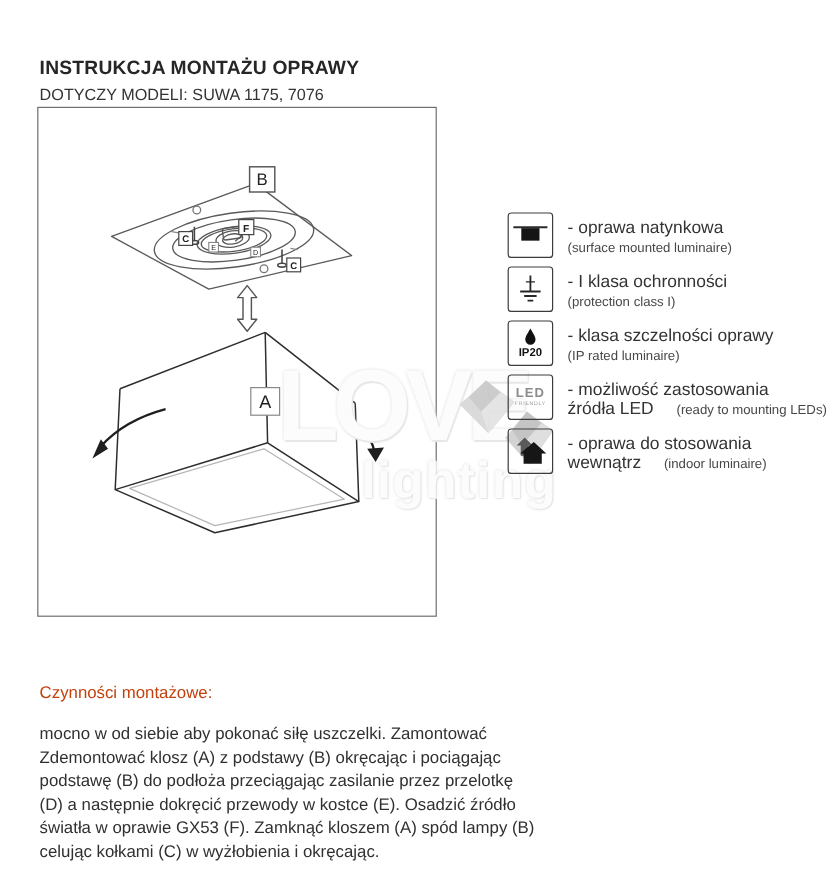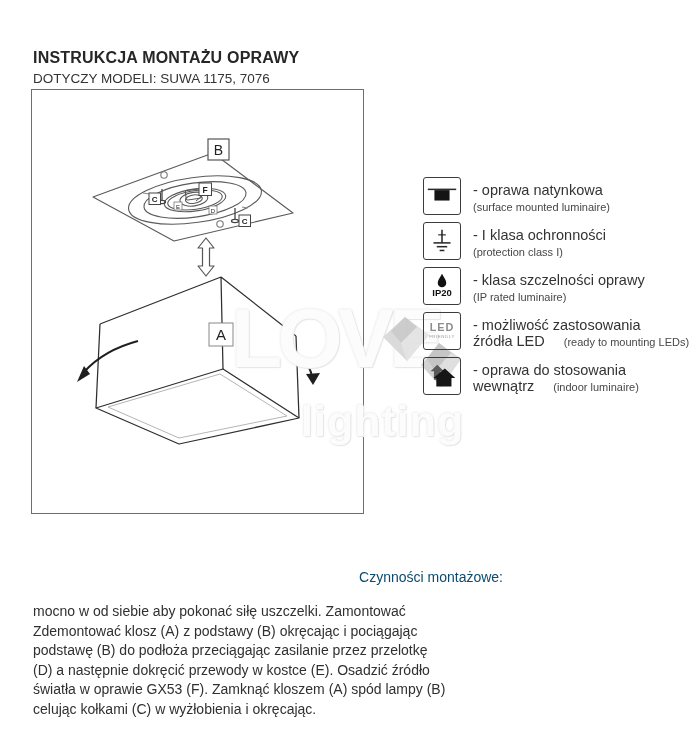--- a/index.html
+++ b/index.html
@@ -30,27 +30,27 @@
   .leg-line2{font-size:14.5px;color:#333;line-height:15px;margin-top:1px;}
   .leg-line2 .main:not(:empty){margin-right:19px;}
   .leg-sub{font-size:11px;color:#474747;}
   
   .watermark{position:absolute;left:0;top:0;width:690px;height:741px;pointer-events:none;z-index:2;}
   .wm-love{
     position:absolute;left:231px;top:296px;font-size:84px;font-weight:bold;letter-spacing:-5px;
     color:#fcfcfc;text-shadow:0 0 3px #dedede, 1px 1px 0 #ececec;line-height:84px;
   }
   .wm-lighting{
-    position:absolute;left:301px;top:398px;font-size:43px;font-weight:bold;letter-spacing:1px;
+    position:absolute;left:301px;top:378px;font-size:43px;font-weight:bold;letter-spacing:1px;
     color:#fcfcfc;text-shadow:0 0 3px #dedede, 1px 1px 0 #ececec;line-height:46px;
   }
   .wm-gem{position:absolute;left:381px;top:313px;}
   
   .instructions{position:absolute;left:33px;top:568px;z-index:1;width:470px;}
-  .inst-heading{font-size:14px;color:#0c4a6e;line-height:18px;text-align:right;}
+  .inst-heading{font-size:14px;color:#c2410c;line-height:18px;}
   .inst-body{margin-top:16px;font-size:14px;color:#303030;}
   .inst-line{line-height:19.5px;white-space:nowrap;}
 </style>
 </head>
 <body>
 
 <div class="page">
 
   <div class="hdr">
     <div class="title">INSTRUKCJA MONTAŻU OPRAWY</div>

